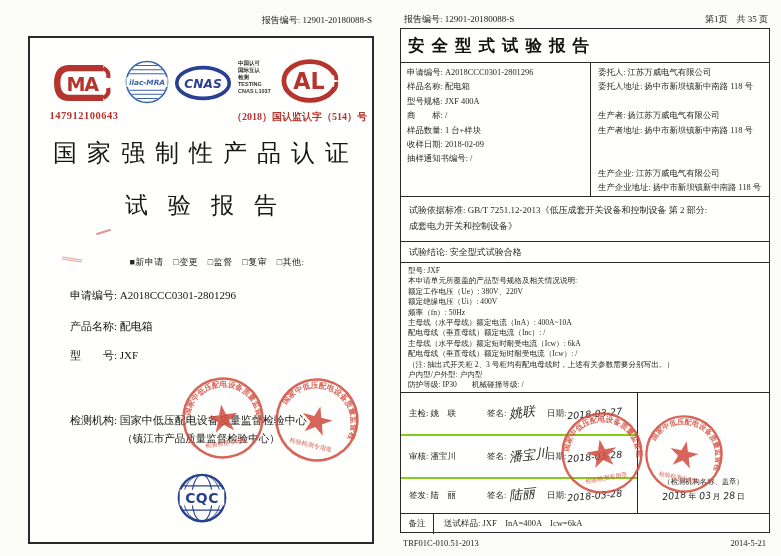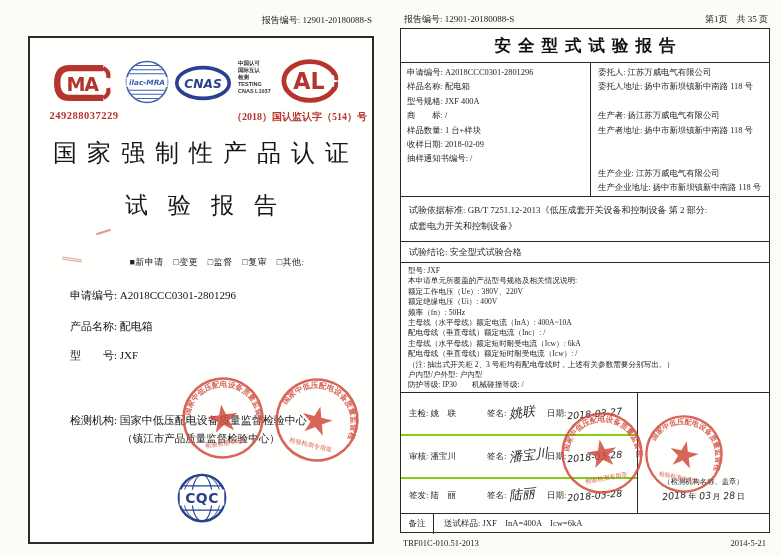--- a/index.html
+++ b/index.html
@@ -35,21 +35,21 @@
     font-size:10.5px;color:#141414;}
   .logo-cqc{position:absolute;left:146px;top:434px;width:52px;height:52px;}
   .red-mark{position:absolute;border-top:2px solid rgba(198,62,52,.55);}
   .rm1{left:66px;top:193px;width:15px;transform:rotate(-18deg);}
   .rm2{left:32px;top:220px;width:20px;transform:rotate(8deg);
     border-top:3px double rgba(198,62,52,.5);}
   
   .page-r{position:absolute;left:400px;top:28px;width:370px;height:505px;
     background:#fffffe;border:1.5px solid #2a2a2a;}
   .pr-row{border-bottom:1px solid #2a2a2a;position:relative;}
-  .r-title{height:34px;line-height:33px;text-align:center;font-size:16.5px;
+  .r-title{height:34px;line-height:33px;font-size:16.5px;
     letter-spacing:7px;text-indent:7px;font-weight:600;color:#111;}
   .info-row{height:134px;display:flex;}
   .info-col{padding:3px 0 0 6px;font-size:8.4px;}
   .info-col .ln{height:14.4px;line-height:14.4px;white-space:nowrap;}
   .col-l{width:190px;border-right:1px solid #2a2a2a;}
   .col-r{flex:1;padding-left:7px;}
   .std-row{height:45px;padding:5px 8px 0 8px;font-size:9px;}
   .std-row .ln{height:16px;line-height:16px;white-space:nowrap;}
   .ccl-row{height:21px;line-height:20px;padding-left:8px;font-size:9px;white-space:nowrap;}
   .cov-row{height:130px;padding:3px 0 0 7px;font-size:7.6px;}
@@ -109,21 +109,21 @@
 <div class="hdr-note" style="left:668px;top:13px;width:100px;text-align:right;">第1页　共 35 页</div>
 
 <div class="page-l">
 
   <div class="logo-row">
     <svg class="logo-cma" viewBox="0 0 96 60">
       <path d="M78,9 H30 Q13,9 13,30 Q13,51 30,51 H78" fill="none" stroke="#b5342e" stroke-width="9"></path>
       <path d="M78,9 q9,4 7,14 M78,51 q9,-4 7,-14" fill="none" stroke="#b5342e" stroke-width="6"></path>
       <text x="26" y="41" font-size="27" font-weight="bold" fill="#b5342e" font-family="DejaVu Sans,sans-serif" textLength="46">MA</text>
     </svg>
-    <div class="cma-num">249288037229</div>
+    <div class="cma-num">147912100643</div>
 
     <svg class="logo-ilac" viewBox="0 0 56 56">
       <defs>
           <clipPath id="ilacClip">
             <circle cx="28" cy="28" r="24"></circle>
           </clipPath>
         </defs>
       <circle cx="28" cy="28" r="25" fill="#fff" stroke="#3a62ae" stroke-width="2"></circle>
       <g clip-path="url(#ilacClip)" stroke="#3a62ae" stroke-width="1.3">
         <line x1="2" y1="8" x2="54" y2="8"></line>

